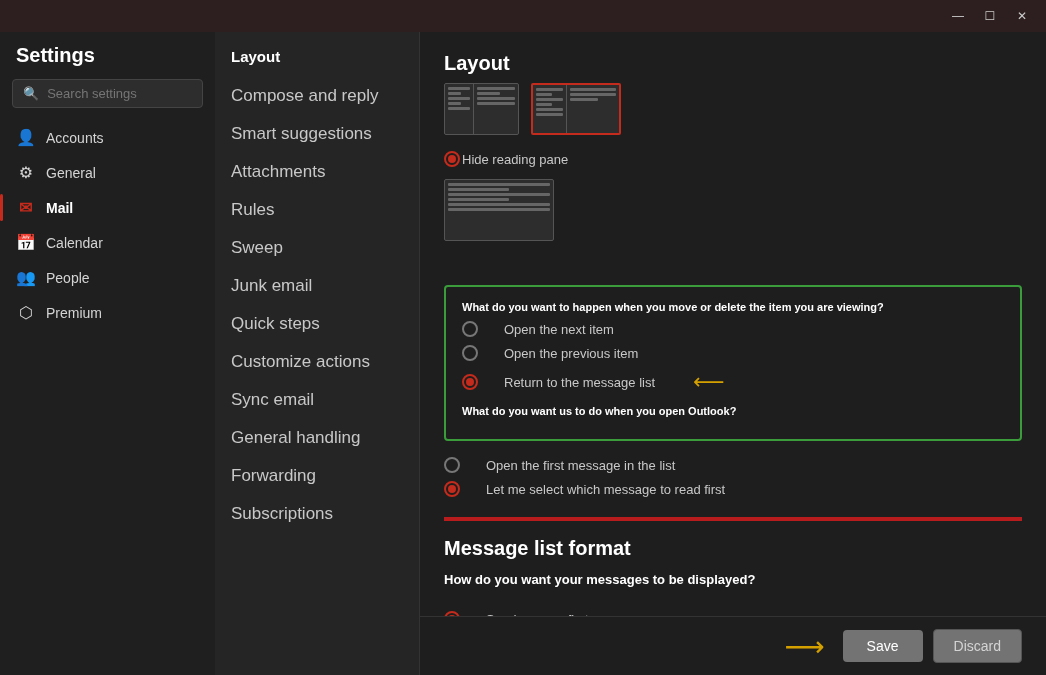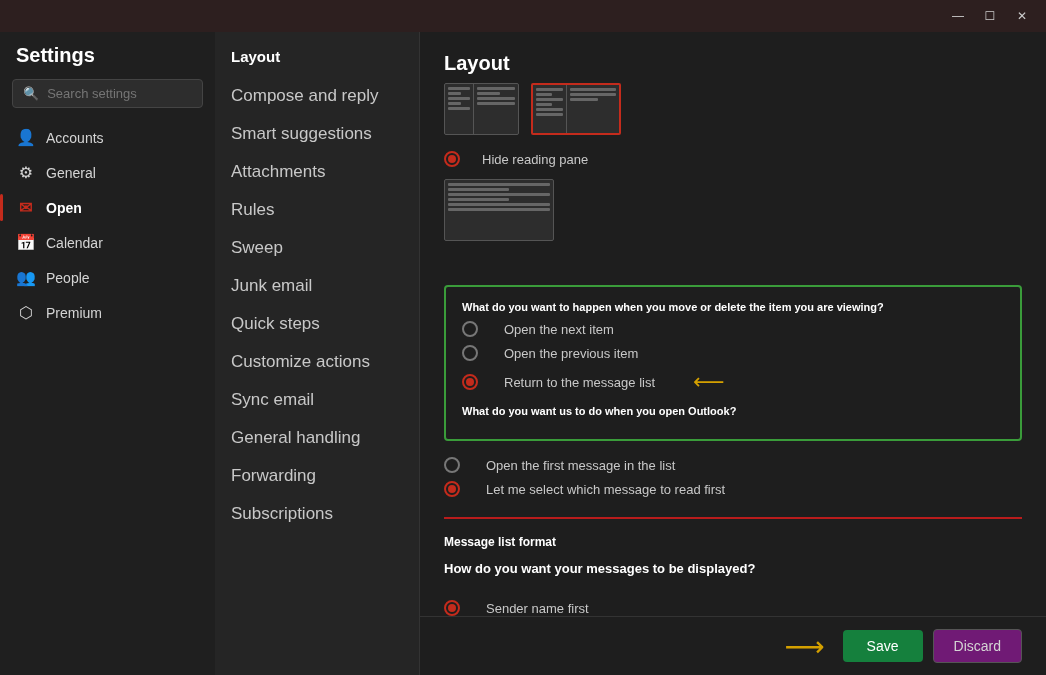--- a/index.html
+++ b/index.html
@@ -208,21 +208,21 @@
       display: inline-block;
       margin-left: 12px;
       color: #d4a000;
       font-size: 22px;
     }
 
     
     .hide-pane-row {
       display: flex;
       align-items: center;
-      gap: 22px;
+      gap: 2px;
       margin-bottom: 12px;
     }
 
     
     .layout-thumbs {
       display: flex;
       gap: 12px;
       margin-bottom: 16px;
       align-items: flex-start;
     }
@@ -276,26 +276,26 @@
       gap: 2px;
       padding: 3px;
       flex: 1;
     }
     .thumb-hide-border {
       border: 2px solid #c42b1c !important;
     }
 
     
     .section-title {
-      font-size: 12px;
+      font-size: 20px;
       font-weight: 700;
       color: #ffffff;
       margin: 20px 0 12px 0;
       padding-top: 16px;
-      border-top: 2px solid #b91c1c;
+      border-top: 4px solid #b91c1c;
     }
     .sub-question {
       font-size: 13px;
       font-weight: 700;
       color: #ffffff;
       margin-bottom: 24px;
     }
 
     
     .content-footer {
@@ -307,30 +307,30 @@
       border-top: 1px solid #333;
       background: #1e1e1e;
       flex-shrink: 0;
     }
     .footer-arrow {
       color: #d4a000;
       font-size: 28px;
       margin-right: 8px;
     }
     .btn-save {
-      background: #15803d;
+      background: #737373;
       color: #fff;
       border: none;
       padding: 8px 24px;
       font-size: 14px;
       border-radius: 4px;
       cursor: pointer;
     }
     .btn-discard {
-      background: #701a75;
+      background: #737373;
       color: #d4d4d4;
       border: 1px solid #555;
       padding: 8px 20px;
       font-size: 14px;
       border-radius: 4px;
       cursor: pointer;
     }
 
     
     .mid-panel::-webkit-scrollbar { width: 4px; }
@@ -358,21 +358,21 @@
     <div class="nav-item">
       <span class="nav-icon">👤</span>
       <span>Accounts</span>
     </div>
     <div class="nav-item">
       <span class="nav-icon">⚙</span>
       <span>General</span>
     </div>
     <div class="nav-item active">
       <span class="nav-icon" style="color:#c42b1c;">✉</span>
-      <span>Open</span>
+      <span>Mail</span>
     </div>
     <div class="nav-item">
       <span class="nav-icon">📅</span>
       <span>Calendar</span>
     </div>
     <div class="nav-item">
       <span class="nav-icon">👥</span>
       <span>People</span>
     </div>
     <div class="nav-item">

